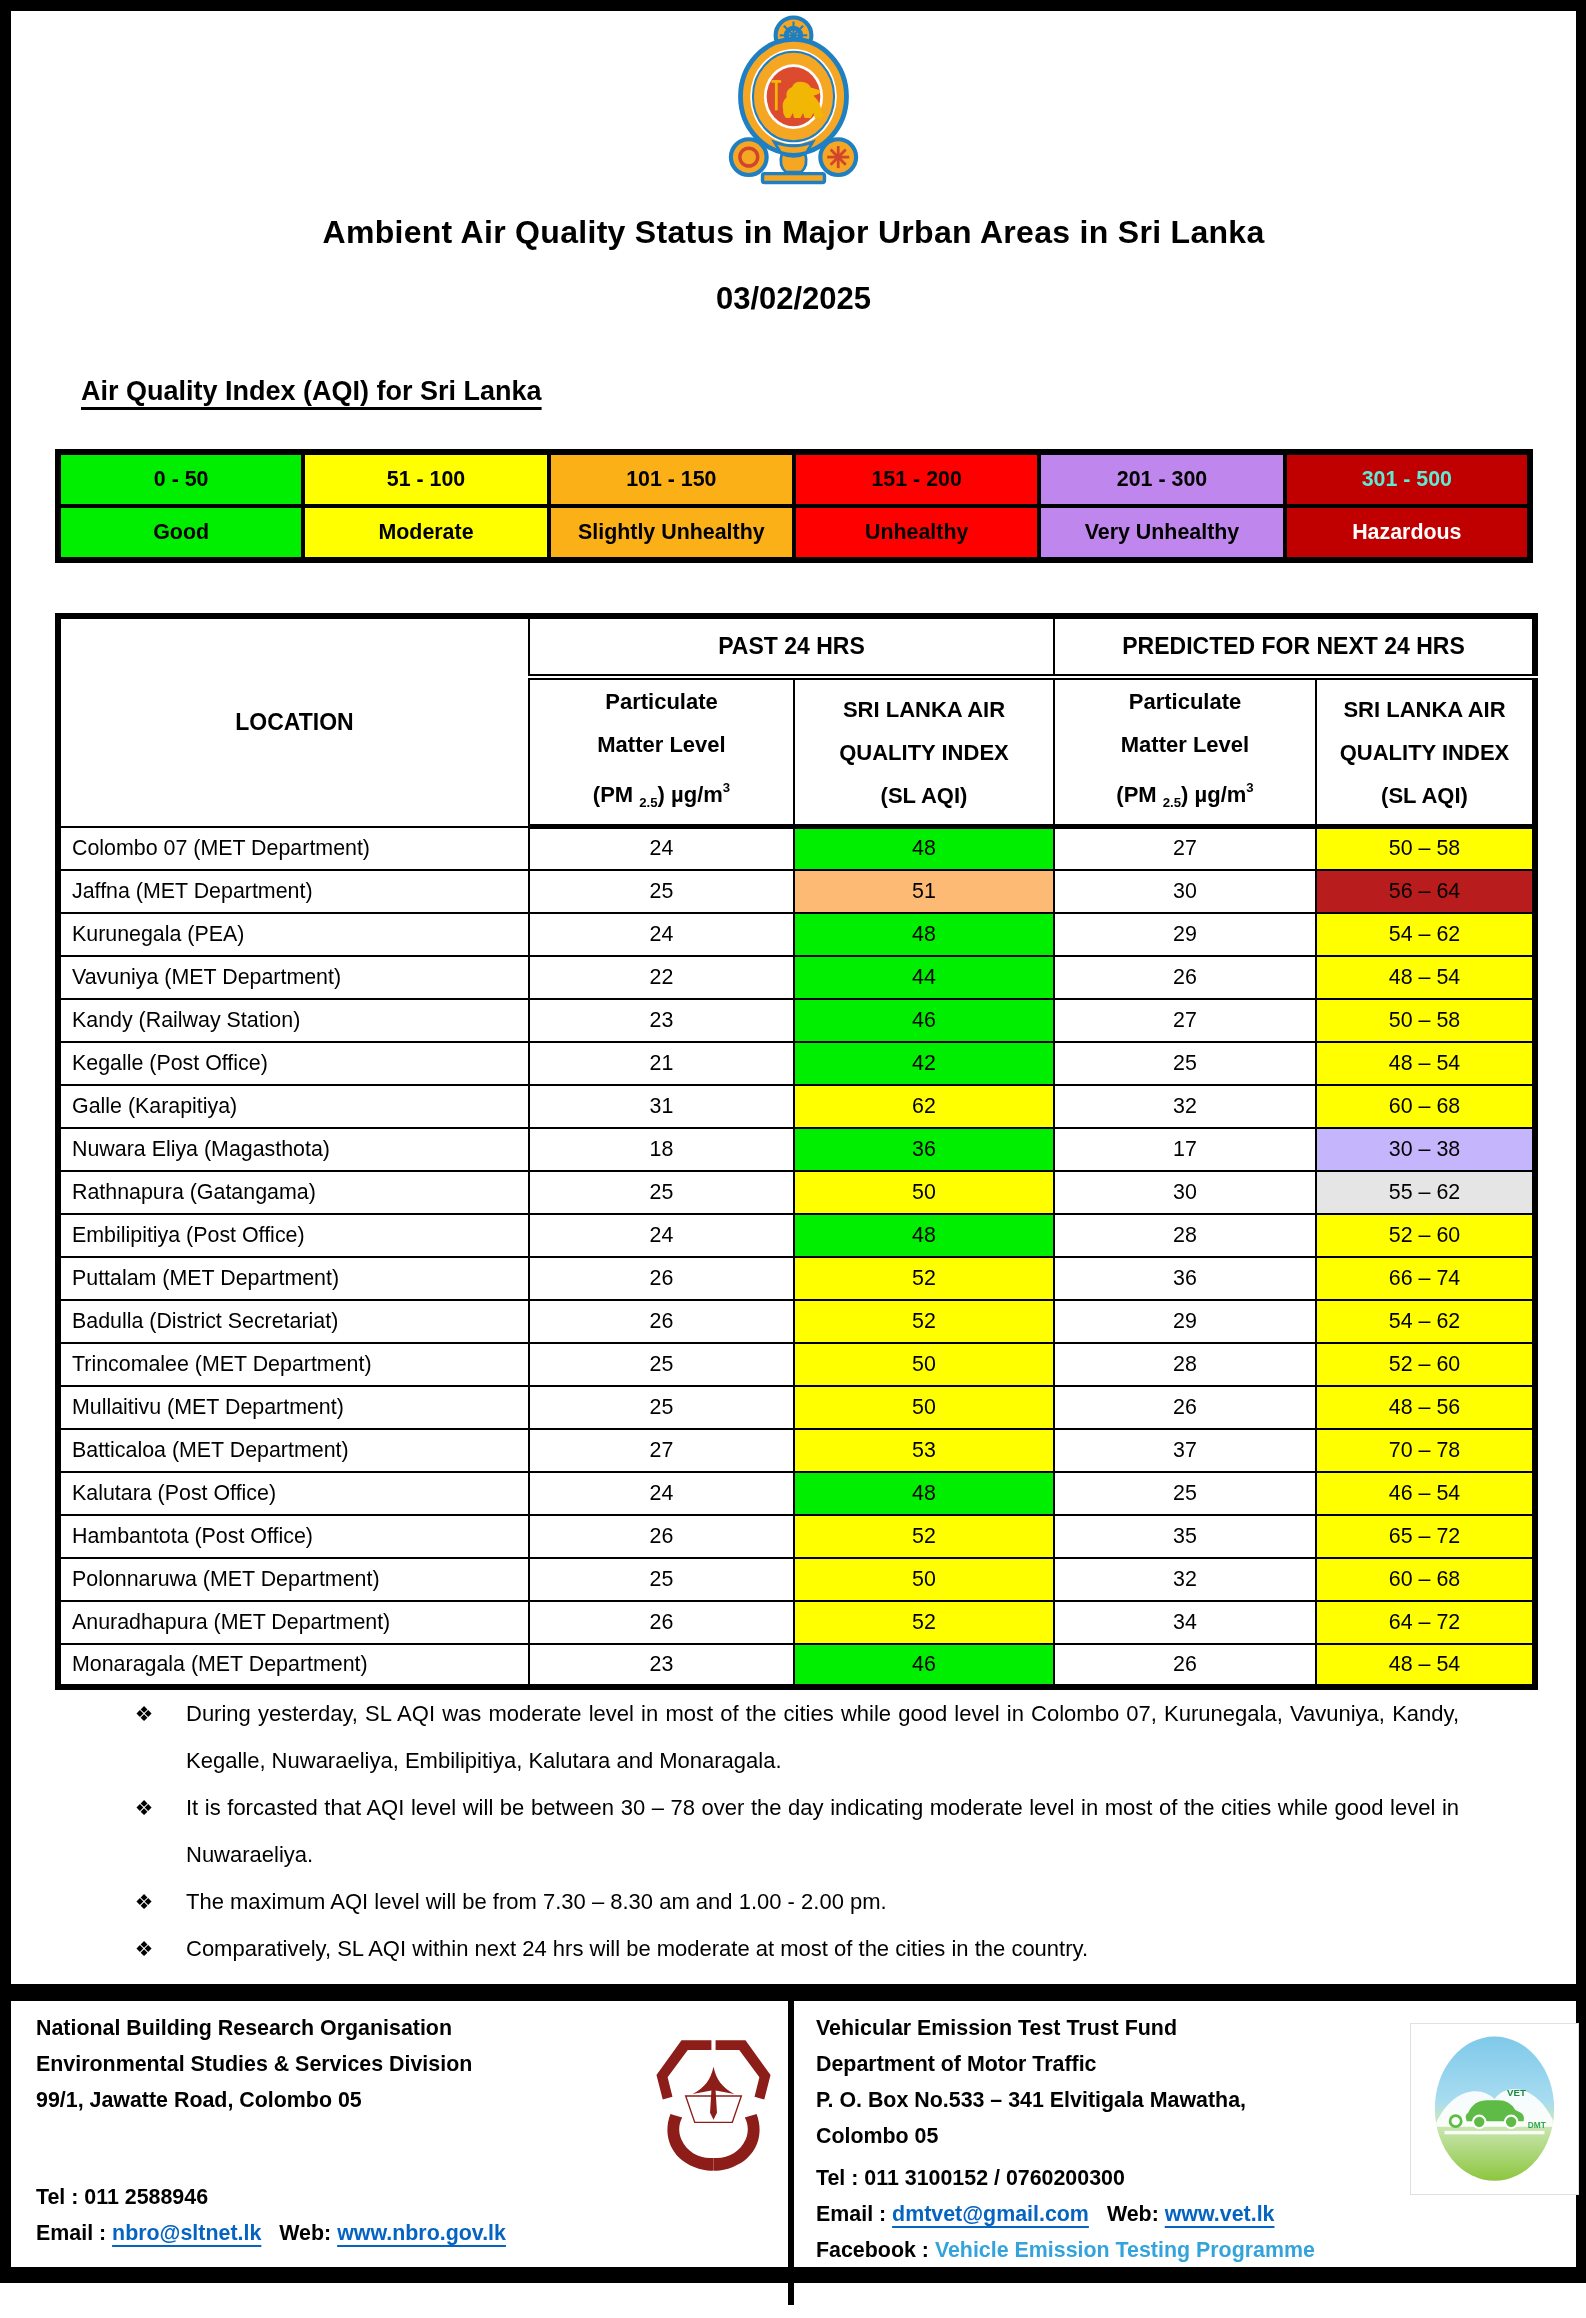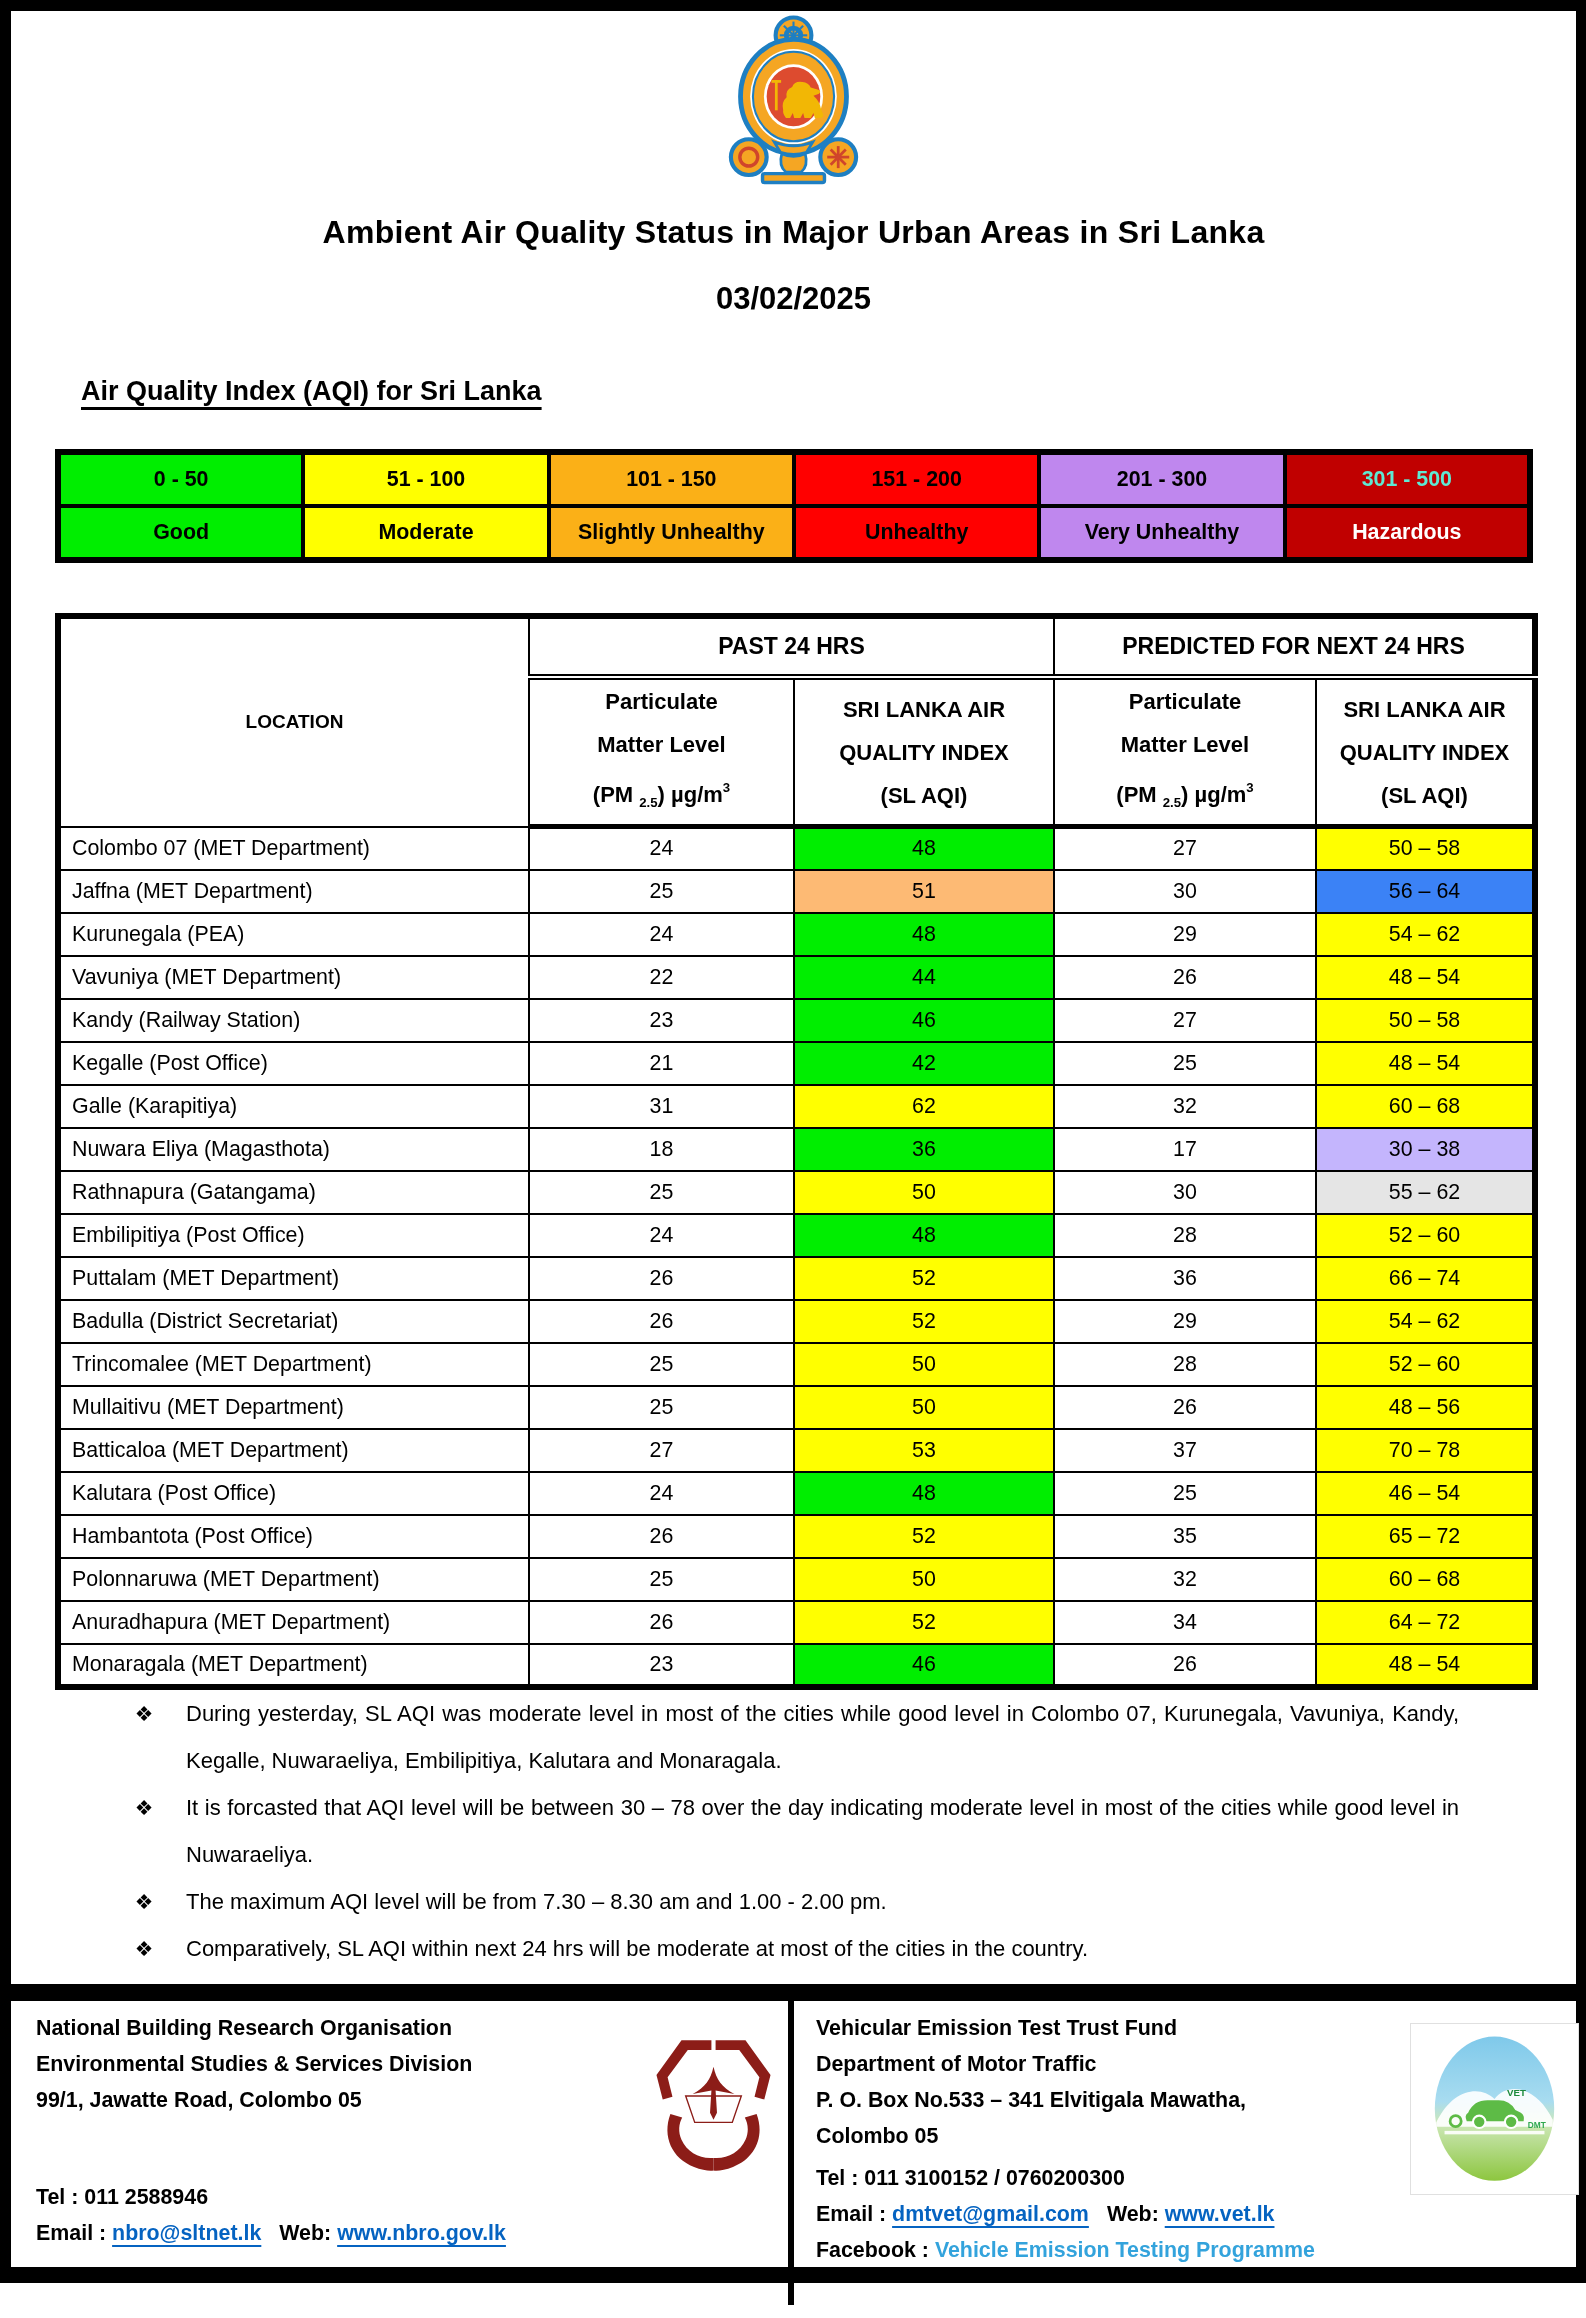--- a/index.html
+++ b/index.html
@@ -147,21 +147,21 @@
   <table class="aqi-table">
     <colgroup>
       <col style="width:471px">
         <col style="width:265px">
         <col style="width:260px">
       <col style="width:262px">
         <col style="width:219px">
     </colgroup>
     <thead>
       <tr class="group-row">
-        <th rowspan="2" style="font-size:19px;">LOCATION</th>
+        <th rowspan="2" style="font-size:23px;">LOCATION</th>
         <th colspan="2" class="grp" style="font-size:23px;">PAST 24 HRS</th>
         <th colspan="2" class="grp" style="font-size:23px;">PREDICTED FOR NEXT 24 HRS</th>
       </tr>
       <tr class="detail-row">
         <th>
           <div>Particulate</div>
           <div>Matter Level</div>
           <div><span>(PM </span><sub>2.5</sub><span>) µg/m</span><sup>3</sup></div>
         </th>
         <th>
@@ -187,21 +187,21 @@
           <td>24</td>
           <td style="background: rgb(0, 238, 0);">48</td>
           <td>27</td>
           <td style="background: rgb(255, 255, 0);">50 – 58</td>
         </tr>
         <tr>
           <td class="loc">Jaffna (MET Department)</td>
           <td>25</td>
           <td style="background: #fdba74;">51</td>
           <td>30</td>
-          <td style="background: #3b82f6;">56 – 64</td>
+          <td style="background: #b91c1c;">56 – 64</td>
         </tr>
         <tr>
           <td class="loc">Kurunegala (PEA)</td>
           <td>24</td>
           <td style="background: rgb(0, 238, 0);">48</td>
           <td>29</td>
           <td style="background: rgb(255, 255, 0);">54 – 62</td>
         </tr>
         <tr>
           <td class="loc">Vavuniya (MET Department)</td>

